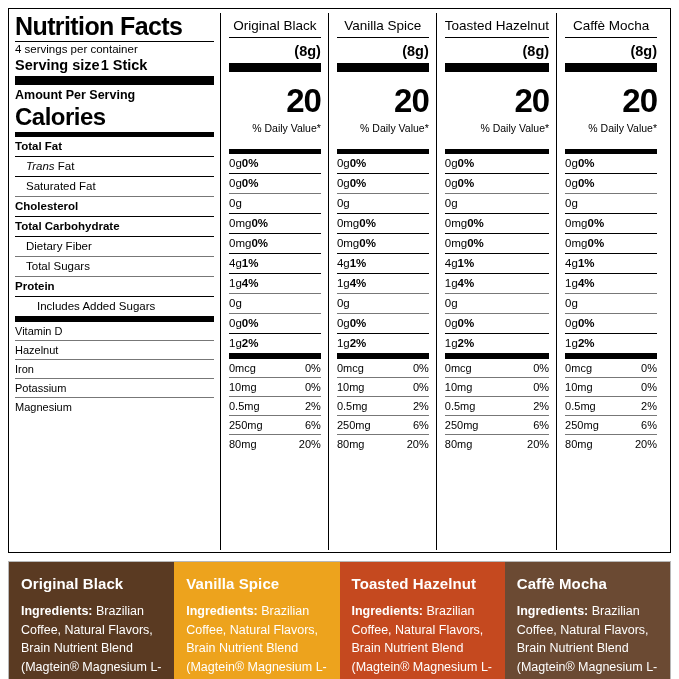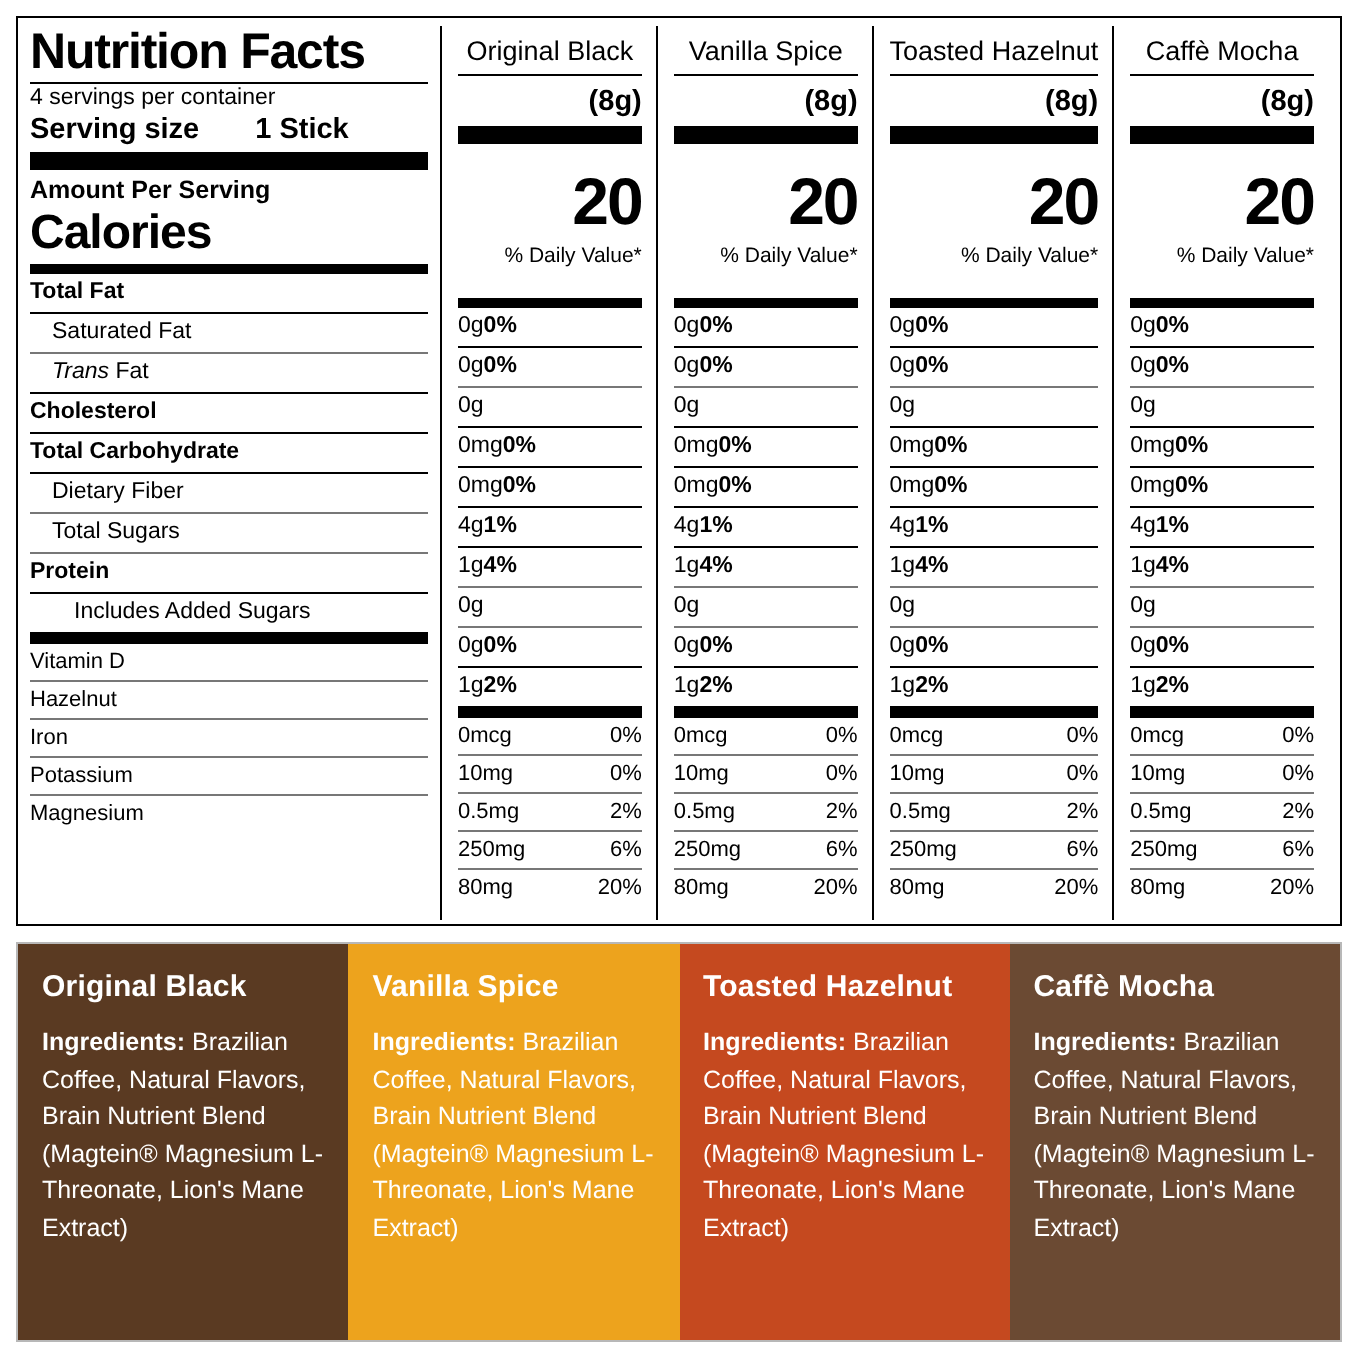--- a/index.html
+++ b/index.html
@@ -10,21 +10,21 @@
     color:#000;
     -webkit-font-smoothing:antialiased;
   }
   .page{position:relative;width:679px;height:679px;box-sizing:border-box;padding:8px;}
 
   
   .nfp{
     border:1px solid #000;
     box-sizing:border-box;
     width:663px;
-    height:455px;
+    height:545px;
     display:flex;
     padding:4px 6px 2px 6px;
   }
   .col-left{
     width:205px;
     flex:0 0 205px;
     box-sizing:border-box;
     padding-right:6px;
   }
   .col-flavor{
@@ -46,21 +46,21 @@
   .servings{
     font-size:11.5px;
     line-height:14px;
     margin-bottom:1px;
   }
   .serving-size{
     font-weight:bold;
     font-size:14.5px;
     line-height:17px;
     display:flex;
-    gap:28px;
+    gap:1px;
   }
   .rule-thick{border-top:9px solid #000;margin:2px 0 0 0;height:0;}
   .rule-med{border-top:5px solid #000;height:0;}
   .rule-thin{border-top:1px solid #000;height:0;}
 
   .amount{
     font-weight:bold;
     font-size:12.5px;
     line-height:16px;
     margin-top:2px;
@@ -180,25 +180,25 @@
         <span>1 Stick</span>
       </div>
       <div class="rule-thick"></div>
       <div class="amount">Amount Per Serving</div>
       <div class="cal-word">Calories</div>
       <div class="rule-med"></div>
 
       <div class="nrow">
         <b>Total Fat</b>
       </div>
+      <div class="nrow">
+        <span class="indent1"><i>Trans</i><span> Fat</span></span>
+      </div>
       <div class="nrow hair">
         <span class="indent1">Saturated Fat</span>
-      </div>
-      <div class="nrow">
-        <span class="indent1"><i>Trans</i><span> Fat</span></span>
       </div>
       <div class="nrow">
         <b>Cholesterol</b>
       </div>
       <div class="nrow">
         <b>Total Carbohydrate</b>
       </div>
       <div class="nrow hair">
         <span class="indent1">Dietary Fiber</span>
       </div>

